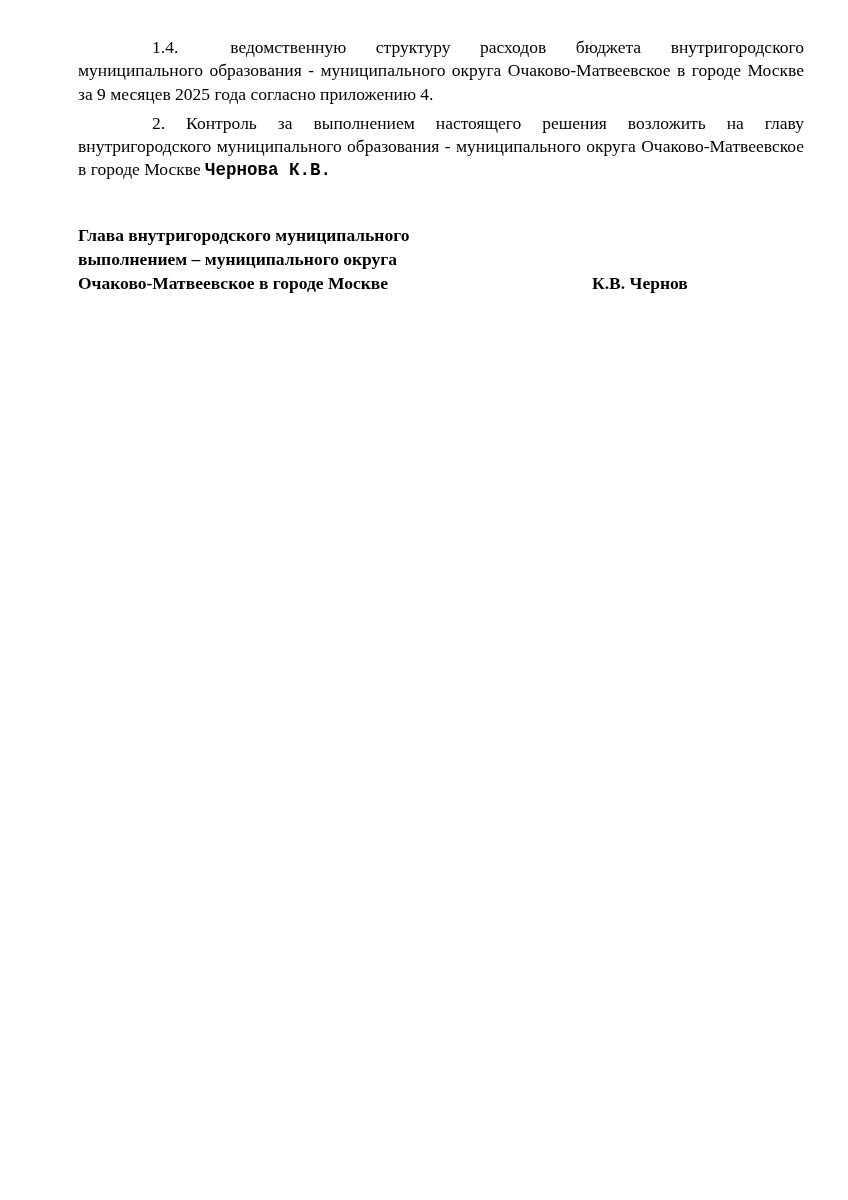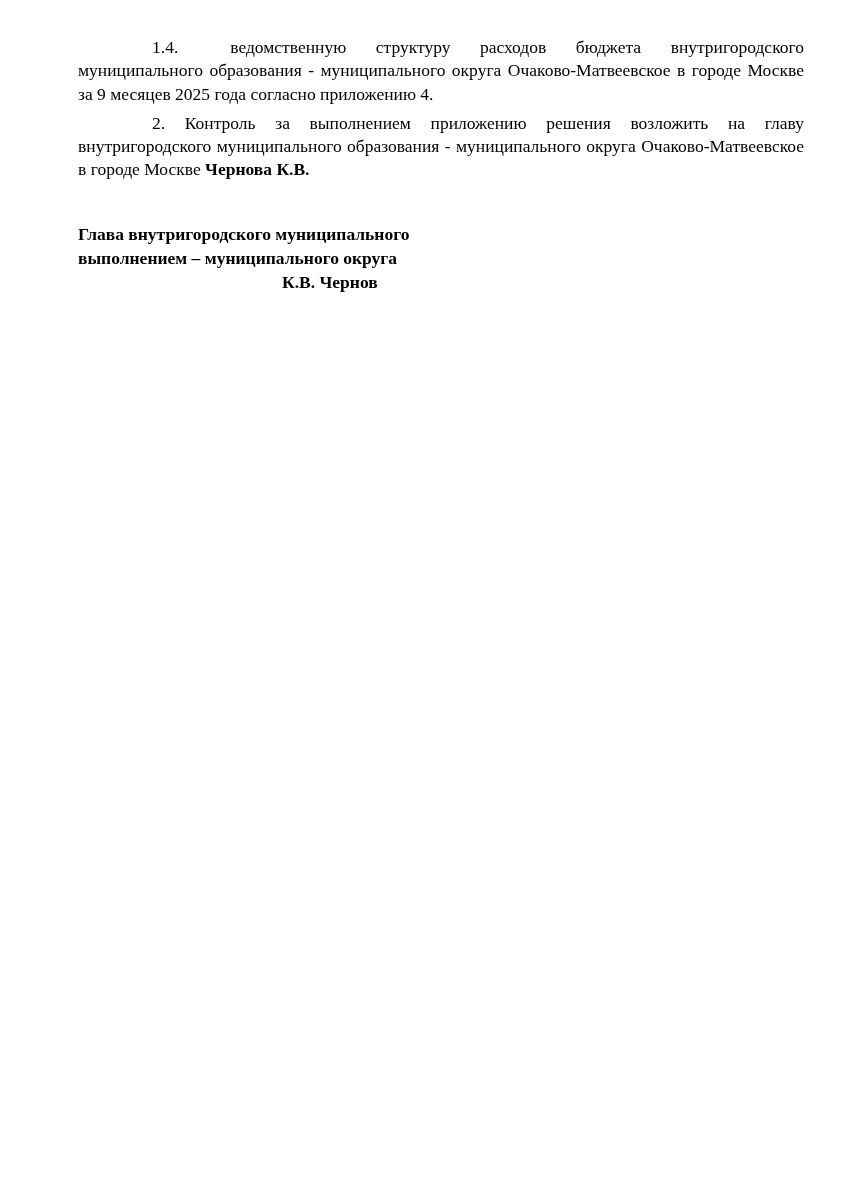--- a/index.html
+++ b/index.html
@@ -35,20 +35,21 @@
   }
   .para + .para {
     margin-top: 6px;
   }
   .tab-wide {
     display: inline-block;
     width: 52px;
   }
   b, .bold {
     font-weight: bold;
+    font-family: Liberation Mono, monospace;
   }
   .signature-block {
     margin-top: 40px;
     font-size: 17.5px;
     line-height: 1.38;
     font-weight: bold;
   }
   .sig-line {
     display: block;
     white-space: pre;
@@ -69,25 +70,26 @@
 </style>
 </head>
 <body>
 
 <div class="page">
 
   <div class="body-text">
 
     <p class="para"><span>1.4.</span><span class="tab-wide"></span><span>ведомственную структуру расходов бюджета внутригородского муниципального образования - муниципального округа Очаково-Матвеевское в городе Москве за 9 месяцев 2025 года согласно приложению 4.</span></p>
 
-    <p class="para"><span>2.</span>&nbsp;<span>Контроль за выполнением приложению решения возложить на главу внутригородского муниципального образования - муниципального округа Очаково-Матвеевское в городе Москве </span><b>Чернова К.В.</b></p>
+    <p class="para"><span>2.</span>&nbsp;<span>Контроль за выполнением настоящего решения возложить на главу внутригородского муниципального образования - муниципального округа Очаково-Матвеевское в городе Москве </span><b>Чернова К.В.</b></p>
 
   </div>
 
   <div class="signature-block">
     <span class="sig-line">Глава внутригородского муниципального</span>
     <span class="sig-line">выполнением – муниципального округа</span>
     <span class="sig-last">
+      <span class="sig-name-left">Очаково-Матвеевское в городе Москве</span>
       <span class="sig-name-right">К.В. Чернов</span>
     </span>
   </div>
 
 </div>
 
 </body></html>

